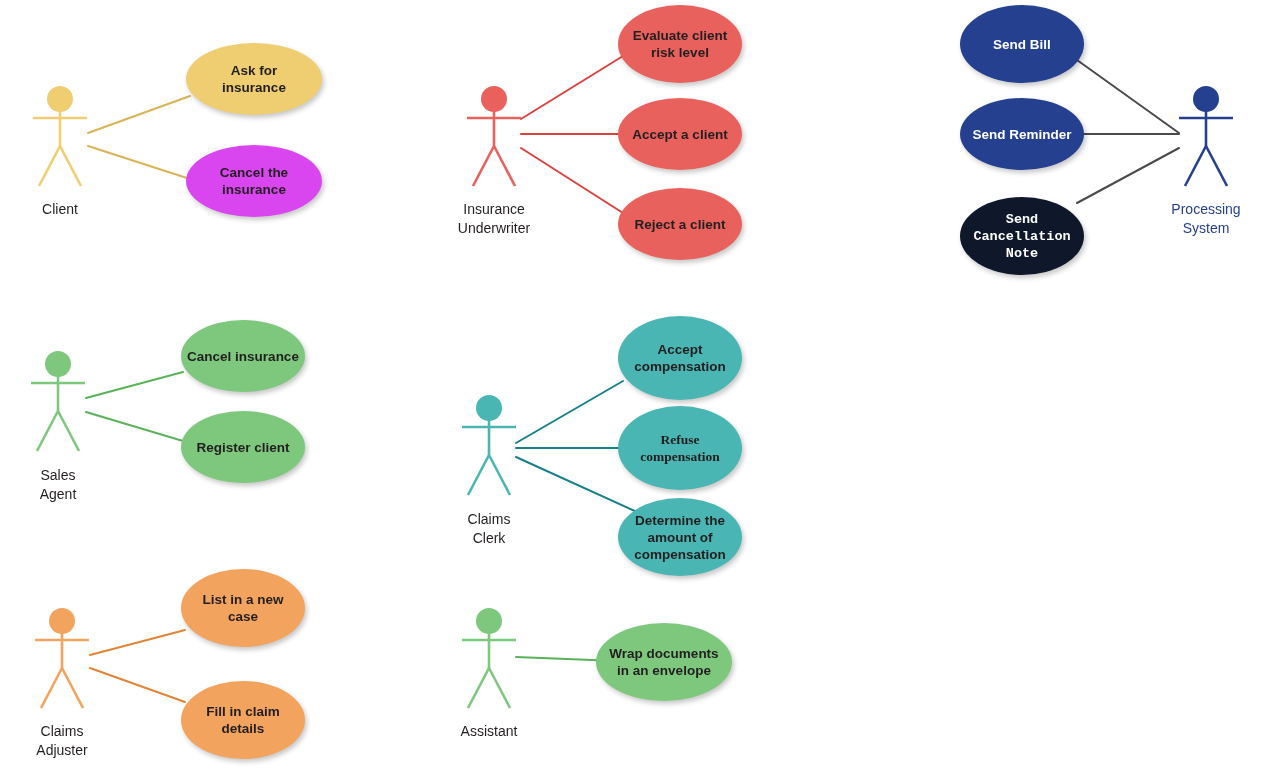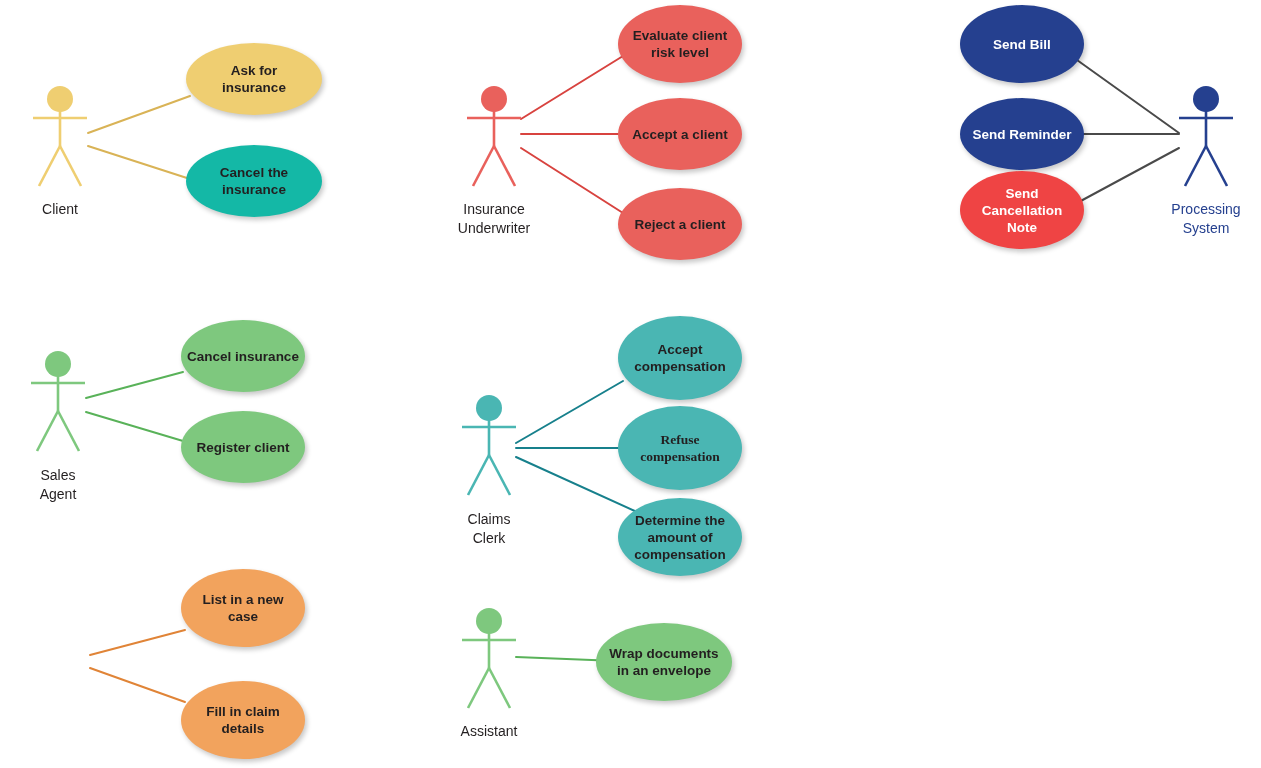--- a/index.html
+++ b/index.html
@@ -95,21 +95,21 @@
       <line x1="516" y1="457" x2="637" y2="512" stroke="#17808C" stroke-width="2" stroke-linecap="round"></line>
       <line x1="90" y1="655" x2="185" y2="630" stroke="#E08437" stroke-width="2" stroke-linecap="round"></line>
       <line x1="90" y1="668" x2="185" y2="702" stroke="#E08437" stroke-width="2" stroke-linecap="round"></line>
       <line x1="516" y1="657" x2="617" y2="661" stroke="#59B259" stroke-width="2" stroke-linecap="round"></line>
     </svg>
   <div id="node-layer">
       <div class="usecase" style="left: 186px; top: 43px; width: 136px; height: 72px; background: rgb(239, 206, 113);">
         <span class="uc-text">Ask for
 insurance</span>
       </div>
-      <div class="usecase" style="left: 186px; top: 145px; width: 136px; height: 72px; background: #14b8a6; justify-content: flex-end;">
+      <div class="usecase" style="left: 186px; top: 145px; width: 136px; height: 72px; background: #d946ef; justify-content: flex-end;">
         <span class="uc-text">Cancel the
 insurance</span>
       </div>
       <div class="actor" style="left: 12px; top: 83px; width: 96px; height: 130px;">
         <svg width="96" height="130" viewBox="0 0 96 130">
           <circle cx="48" cy="16" r="13" fill="#EFCE71"></circle>
           <line x1="48" y1="28" x2="48" y2="63" stroke="#EFCE71" stroke-width="2.6" stroke-linecap="butt"></line>
           <line x1="21" y1="35" x2="75" y2="35" stroke="#EFCE71" stroke-width="2.6" stroke-linecap="butt"></line>
           <line x1="48" y1="63" x2="27" y2="103" stroke="#EFCE71" stroke-width="2.6" stroke-linecap="butt"></line>
           <line x1="48" y1="63" x2="69" y2="103" stroke="#EFCE71" stroke-width="2.6" stroke-linecap="butt"></line>
@@ -136,21 +136,21 @@
         </svg>
         <div class="actor-label" style="top: 117px; color: rgb(35, 31, 32);">Insurance
 Underwriter</div>
       </div>
       <div class="usecase light-text" style="left: 960px; top: 98px; width: 124px; height: 72px; background: rgb(37, 64, 143);">
         <span class="uc-text">Send Reminder</span>
       </div>
       <div class="usecase light-text" style="left: 960px; top: 5px; width: 124px; height: 78px; background: rgb(37, 64, 143);">
         <span class="uc-text">Send Bill</span>
       </div>
-      <div class="usecase light-text" style="left: 960px; top: 171px; width: 124px; height: 78px; background: #ef4444;">
+      <div class="usecase light-text" style="left: 960px; top: 197px; width: 124px; height: 78px; background: #0f172a; font-family: Liberation Mono, monospace;">
         <span class="uc-text">Send
 Cancellation
 Note</span>
       </div>
       <div class="actor" style="left: 1158px; top: 83px; width: 96px; height: 130px;">
         <svg width="96" height="130" viewBox="0 0 96 130">
           <circle cx="48" cy="16" r="13" fill="#25408F"></circle>
           <line x1="48" y1="28" x2="48" y2="63" stroke="#25408F" stroke-width="2.6" stroke-linecap="butt"></line>
           <line x1="21" y1="35" x2="75" y2="35" stroke="#25408F" stroke-width="2.6" stroke-linecap="butt"></line>
           <line x1="48" y1="63" x2="27" y2="103" stroke="#25408F" stroke-width="2.6" stroke-linecap="butt"></line>
@@ -199,20 +199,30 @@
         <div class="actor-label" style="top: 118px; color: rgb(35, 31, 32);">Claims Clerk</div>
       </div>
       <div class="usecase" style="left: 181px; top: 681px; width: 124px; height: 78px; background: rgb(242, 163, 93);">
         <span class="uc-text">Fill in claim
 details</span>
       </div>
       <div class="usecase" style="left: 181px; top: 569px; width: 124px; height: 78px; background: rgb(242, 163, 93);">
         <span class="uc-text">List in a new
 case</span>
       </div>
+      <div class="actor" style="left: 14px; top: 605px; width: 96px; height: 130px;">
+        <svg width="96" height="130" viewBox="0 0 96 130">
+          <circle cx="48" cy="16" r="13" fill="#F2A35D"></circle>
+          <line x1="48" y1="28" x2="48" y2="63" stroke="#F2A35D" stroke-width="2.6" stroke-linecap="butt"></line>
+          <line x1="21" y1="35" x2="75" y2="35" stroke="#F2A35D" stroke-width="2.6" stroke-linecap="butt"></line>
+          <line x1="48" y1="63" x2="27" y2="103" stroke="#F2A35D" stroke-width="2.6" stroke-linecap="butt"></line>
+          <line x1="48" y1="63" x2="69" y2="103" stroke="#F2A35D" stroke-width="2.6" stroke-linecap="butt"></line>
+        </svg>
+        <div class="actor-label" style="top: 117px; color: rgb(35, 31, 32);">Claims Adjuster</div>
+      </div>
       <div class="usecase" style="left: 596px; top: 623px; width: 136px; height: 78px; background: rgb(126, 200, 126);">
         <span class="uc-text">Wrap documents
 in an envelope</span>
       </div>
       <div class="actor" style="left: 441px; top: 605px; width: 96px; height: 130px;">
         <svg width="96" height="130" viewBox="0 0 96 130">
           <circle cx="48" cy="16" r="13" fill="#7EC87E"></circle>
           <line x1="48" y1="28" x2="48" y2="63" stroke="#7EC87E" stroke-width="2.6" stroke-linecap="butt"></line>
           <line x1="21" y1="35" x2="75" y2="35" stroke="#7EC87E" stroke-width="2.6" stroke-linecap="butt"></line>
           <line x1="48" y1="63" x2="27" y2="103" stroke="#7EC87E" stroke-width="2.6" stroke-linecap="butt"></line>

